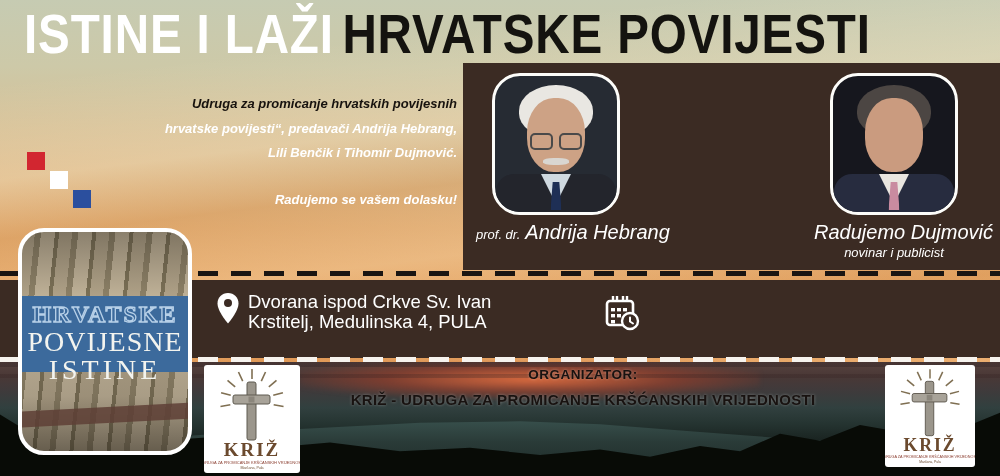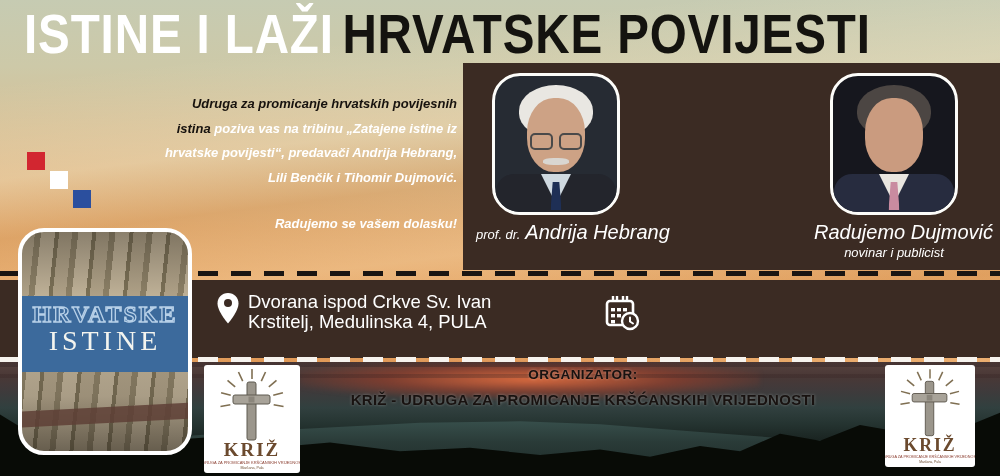--- a/index.html
+++ b/index.html
@@ -147,38 +147,36 @@
   <div class="mid-band"></div>
   <div class="dash dash-top"></div>
   <div class="dash dash-bottom"></div>
 
   <h1 class="title" style="margin:0;">
     <span class="t-w">ISTINE I LAŽI</span><span class="t-b">HRVATSKE POVIJESTI</span>
   </h1>
 
   <div class="invite">
     <div class="line"><span class="t-black">Udruga za promicanje hrvatskih povijesnih</span></div>
-    <div class="line">
-      <span class="t-black">istina</span><span class="t-white"> poziva vas na tribinu „Zatajene istine iz</span>
-    </div>
     <div class="line t-white">hrvatske povijesti“, predavači Andrija Hebrang,</div>
     <div class="line t-white">Lili Benčik i Tihomir Dujmović.</div>
     <div class="closing">Radujemo se vašem dolasku!</div>
   </div>
 
   <div>
     <div class="sq sq-red"></div>
     <div class="sq sq-white"></div>
     <div class="sq sq-blue"></div>
   </div>
 
   <div class="book">
     <div class="book-stripe"></div>
     <div class="book-band">
       <div class="bk1">HRVATSKE</div>
+      <div class="bk2">POVIJESNE</div>
       <div class="bk3">ISTINE</div>
     </div>
   </div>
 
   <div class="speaker sp-1" style="--av-bg: #262b33; --av-hair: #e9e7e2; --av-skin: #cda285; --av-suit: #23252c; --av-shirt: #cfd9e0; --av-tie: #1e2f55; --av-glasses: #4a4a4a; --av-mustache: #d9d6d1;">
     <div class="portrait">
       <div class="av-hair"></div>
       <div class="av-face"></div>
       <div class="av-glasses">
           <div class="lens"></div>

